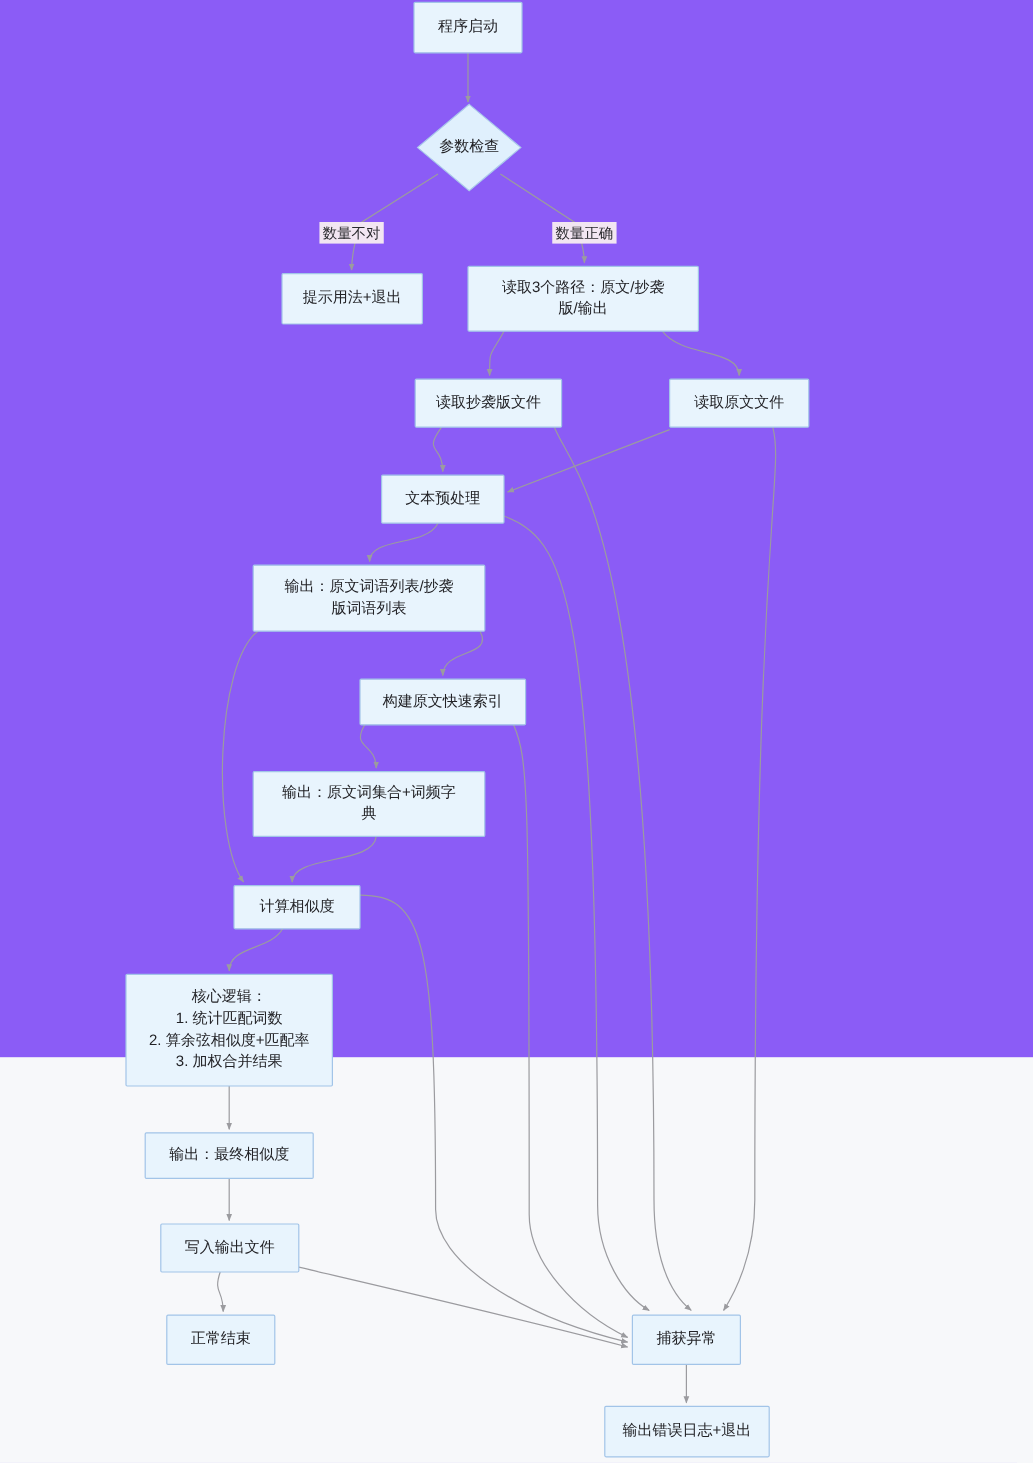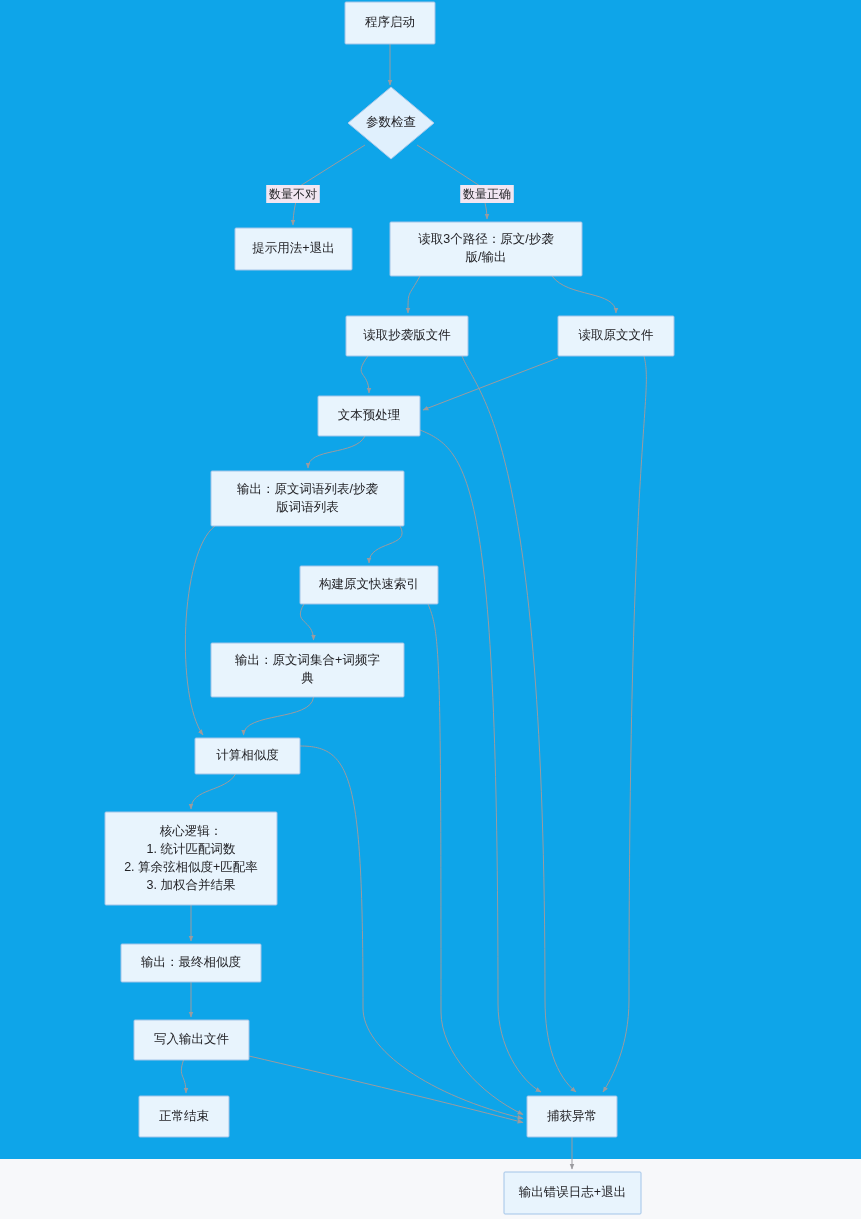--- a/index.html
+++ b/index.html
@@ -10,22 +10,22 @@
   }
   body {
     width: 861px;
     height: 1219px;
     font-family: "Liberation Sans", "DejaVu Sans", sans-serif;
     overflow: hidden;
   }
   #flowchart-canvas {
     position: relative;
     width: 861px;
-    height: 1159px;
-    background: #0ea5e9;
+    height: 881px;
+    background: #8b5cf6;
   }
   svg#diagram {
     position: absolute;
     top: 0;
     left: 0;
     width: 861px;
     height: 1219px;
     display: block;
   }
   .node-rect {

